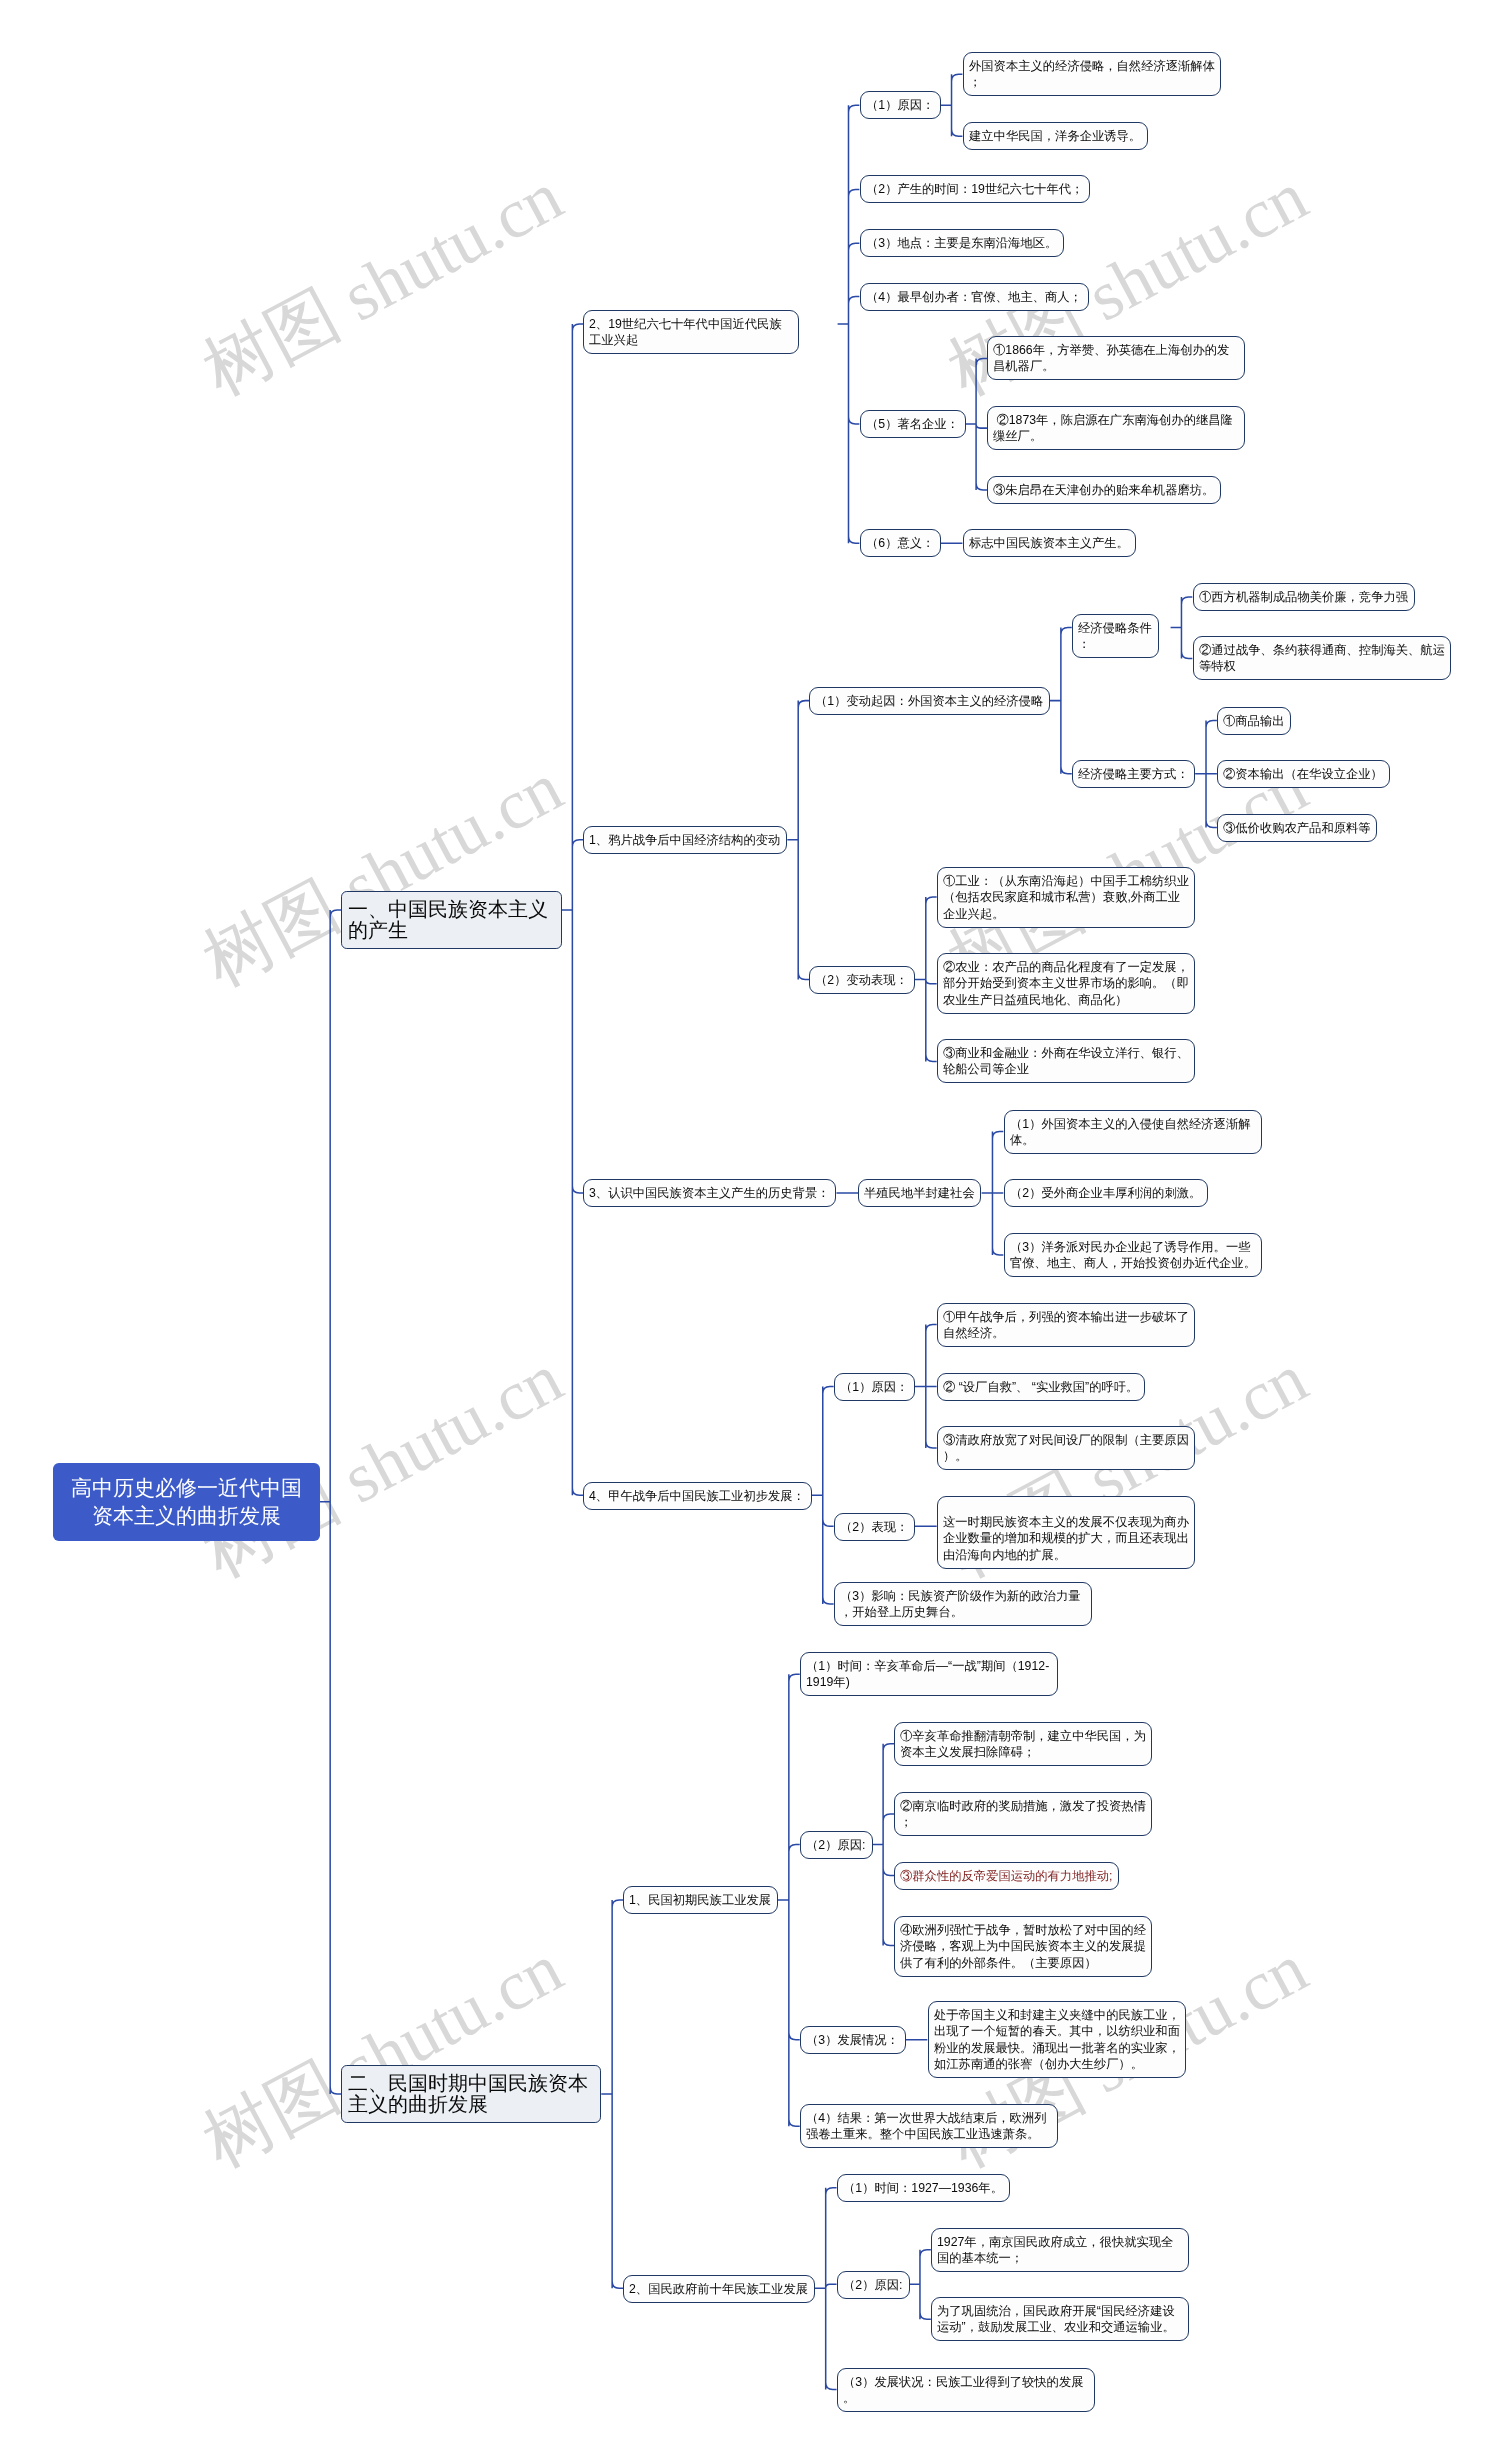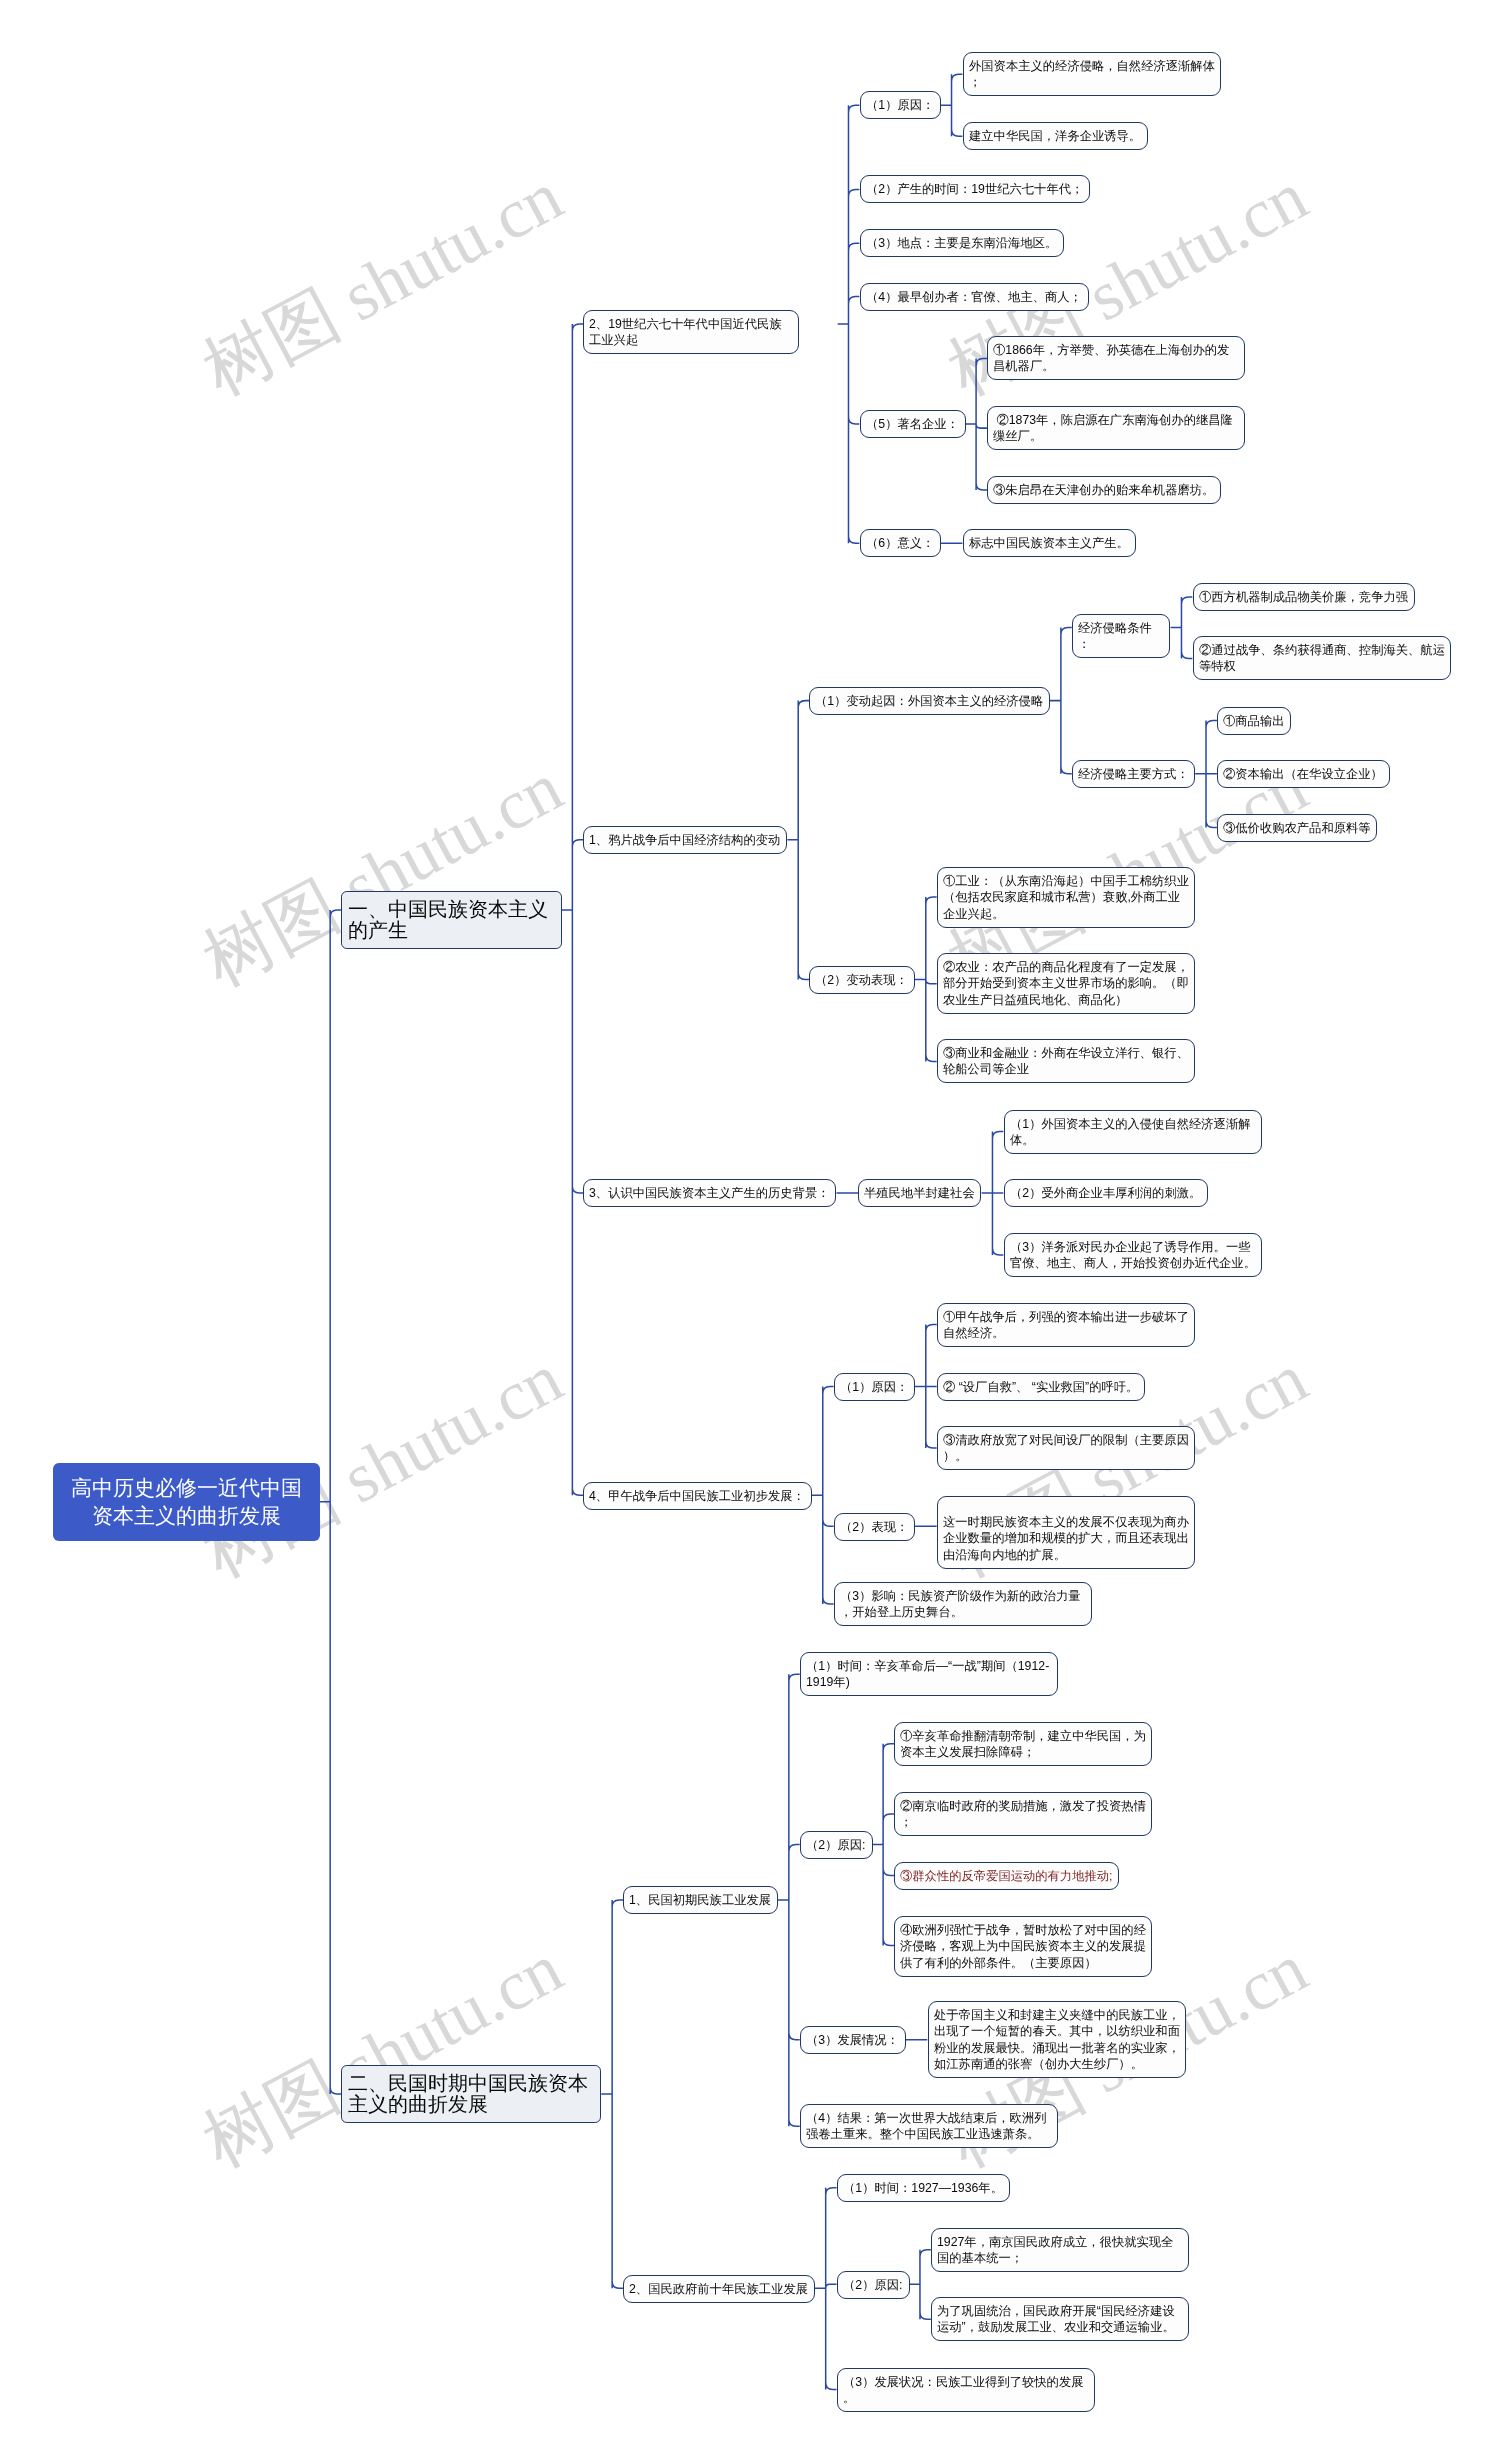--- a/index.html
+++ b/index.html
@@ -99,21 +99,21 @@
     </div>
     <div class="node" style="background: rgb(253, 253, 253); border-color: rgb(31, 56, 100); width: 173px; left: 963px; top: 529px;">
       <span class="txt" style="color: rgb(10, 10, 10);">标志中国民族资本主义产生。</span>
     </div>
     <div class="node" style="background: rgb(253, 253, 253); border-color: rgb(31, 56, 100); width: 204px; left: 583px; top: 826px;">
       <span class="txt" style="color: rgb(10, 10, 10);">1、鸦片战争后中国经济结构的变动</span>
     </div>
     <div class="node" style="background: rgb(253, 253, 253); border-color: rgb(31, 56, 100); width: 241px; left: 809px; top: 687px;">
       <span class="txt" style="color: rgb(10, 10, 10);">（1）变动起因：外国资本主义的经济侵略</span>
     </div>
-    <div class="node" style="background: rgb(253, 253, 253); border-color: rgb(31, 56, 100); width: 98px; left: 1072px; top: 614px;">
+    <div class="node" style="background: rgb(253, 253, 253); border-color: rgb(31, 56, 100); width: 87px; left: 1072px; top: 614px;">
       <span class="txt" style="color: rgb(10, 10, 10);">经济侵略条件：</span>
     </div>
     <div class="node" style="background: rgb(253, 253, 253); border-color: rgb(31, 56, 100); width: 222px; left: 1193px; top: 583px;">
       <span class="txt" style="color: rgb(10, 10, 10);">①西方机器制成品物美价廉，竞争力强</span>
     </div>
     <div class="node" style="background: rgb(253, 253, 253); border-color: rgb(31, 56, 100); width: 258px; left: 1193px; top: 636px;">
       <span class="txt" style="color: rgb(10, 10, 10);">②通过战争、条约获得通商、控制海关、航运等特权</span>
     </div>
     <div class="node" style="background: rgb(253, 253, 253); border-color: rgb(31, 56, 100); width: 123px; left: 1072px; top: 760px;">
       <span class="txt" style="color: rgb(10, 10, 10);">经济侵略主要方式：</span>

